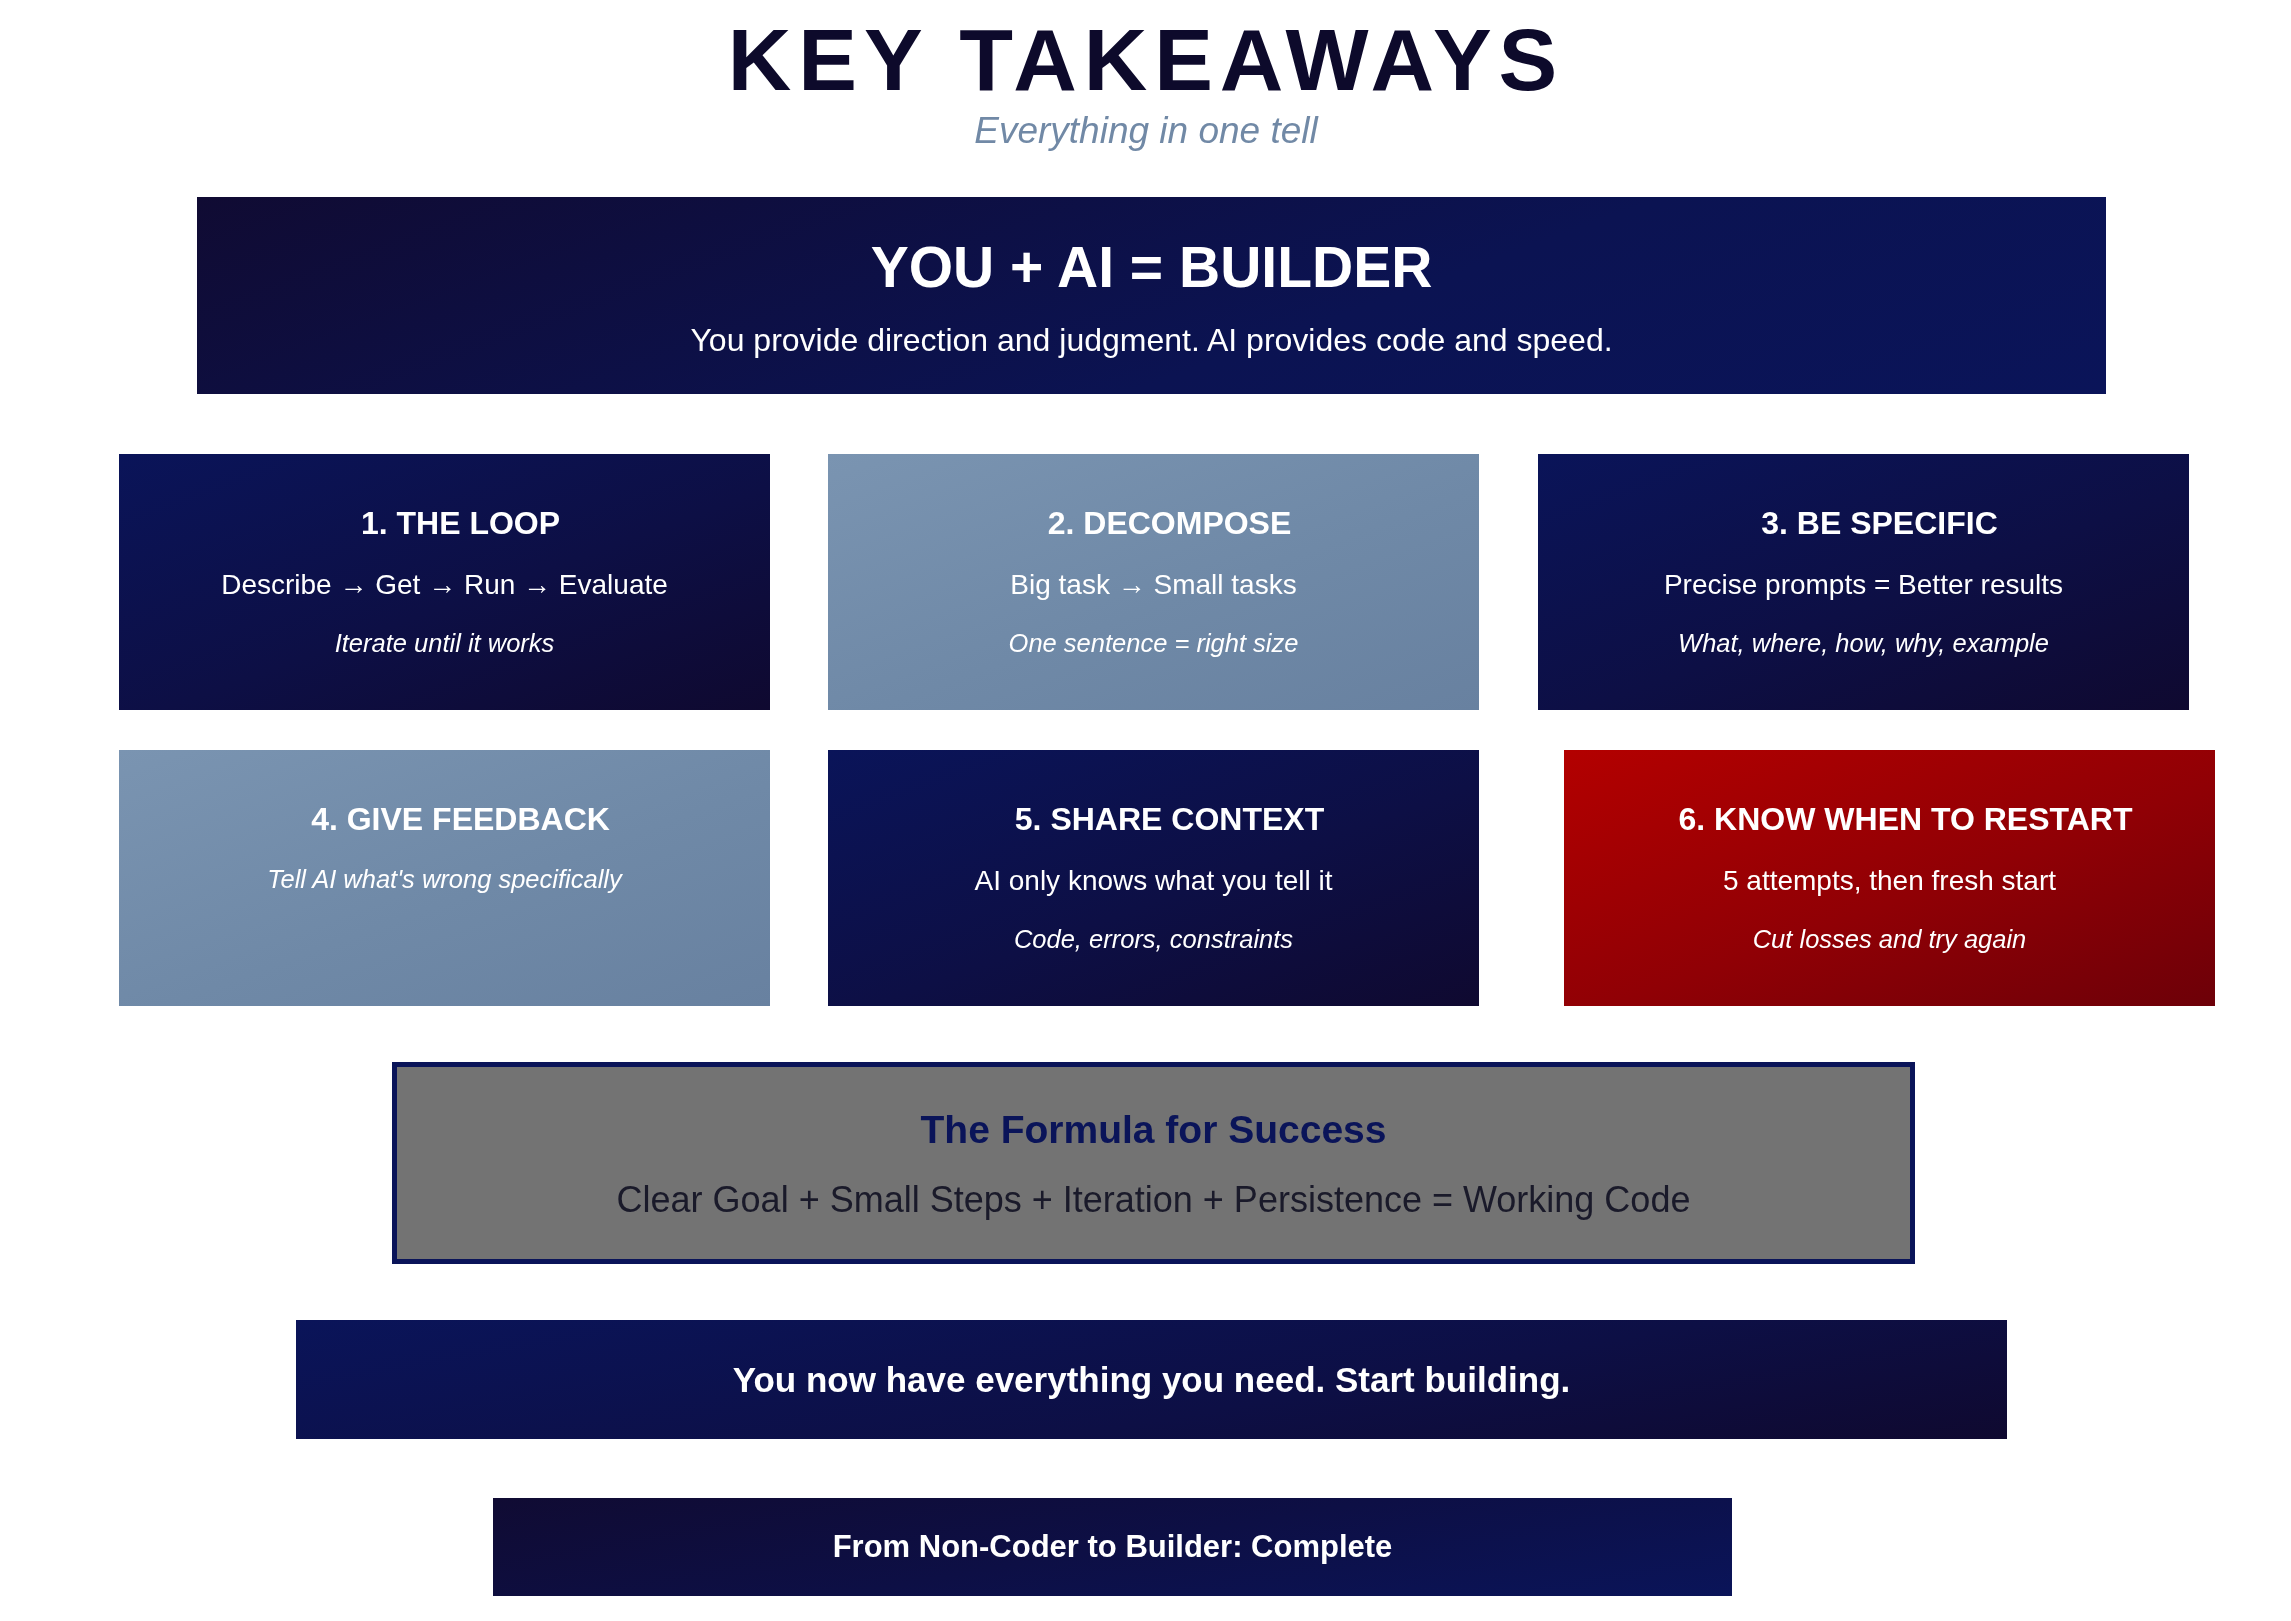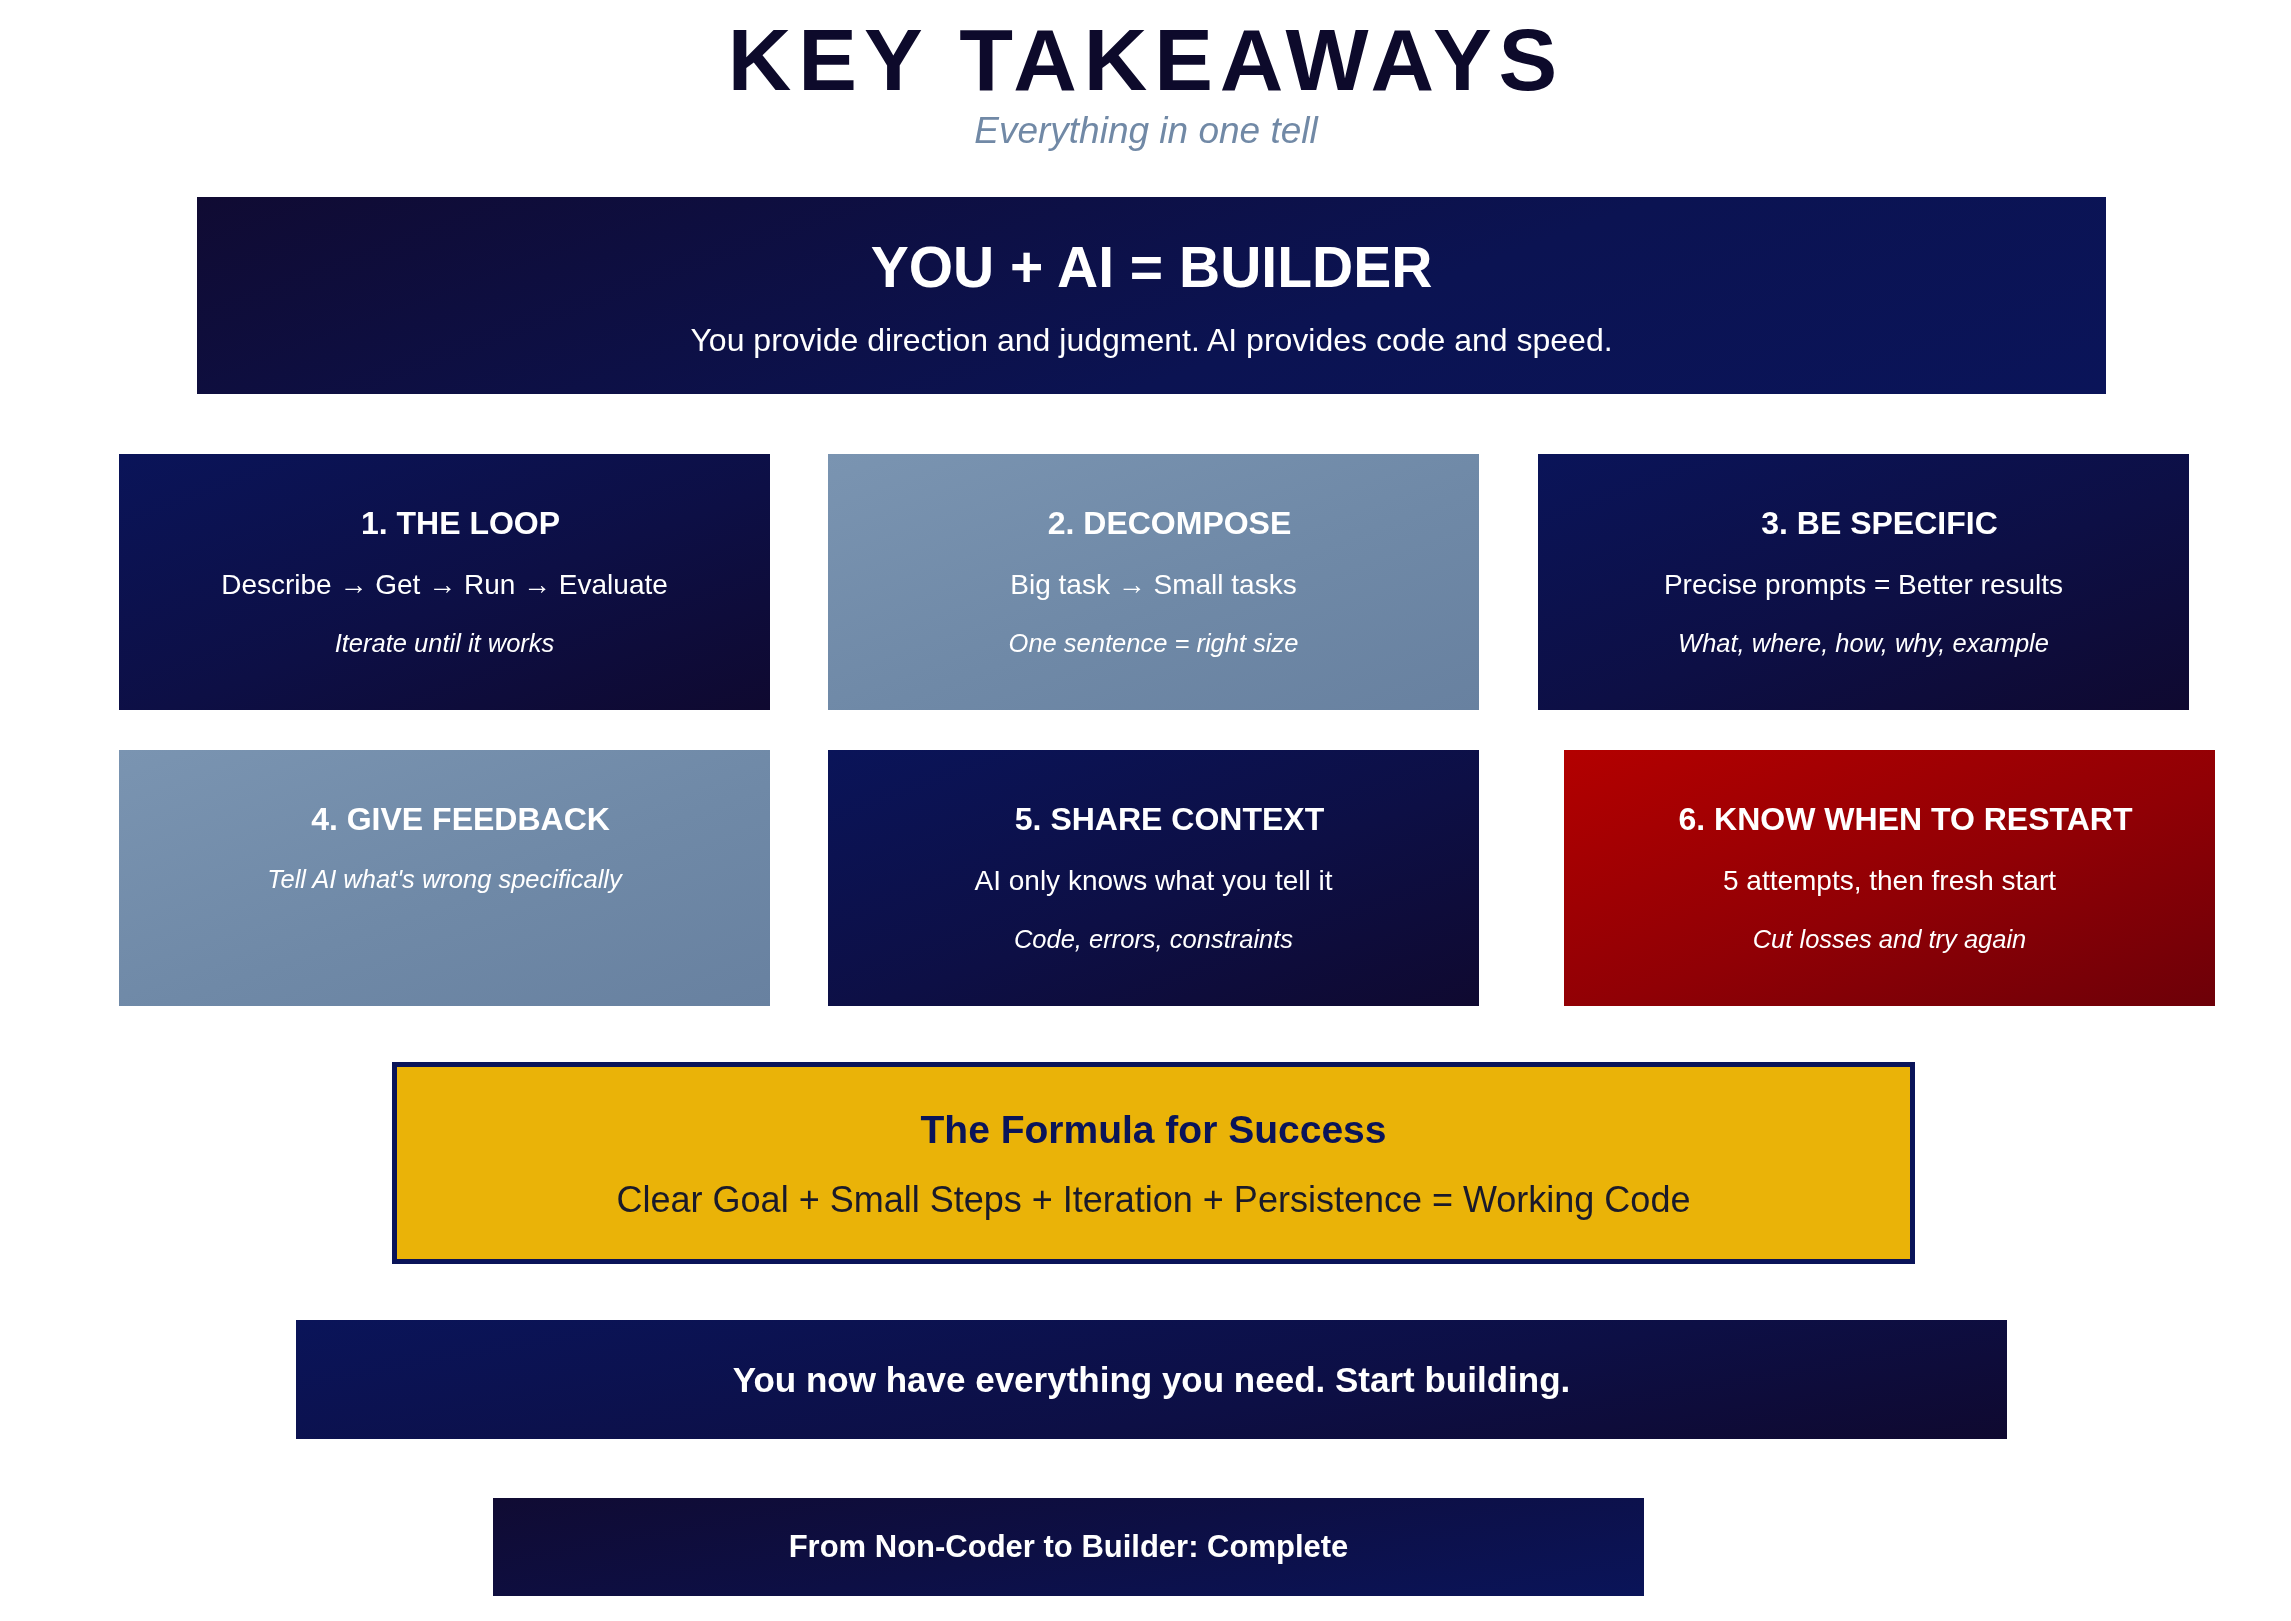--- a/index.html
+++ b/index.html
@@ -9,25 +9,25 @@
   .hero { position:absolute; left:197px; top:197px; width:1909px; height:197px; background:linear-gradient(160deg,#100b33 0%,#0b1352 60%,#0a1459 100%); color:#fff; text-align:center; }
   .hero .h { font-size:57px; font-weight:bold; margin-top:37px; }
   .hero .s { font-size:32px; margin-top:21.6px; }
   .card { position:absolute; width:651px; height:256px; color:#fff; text-align:center; }
   .card .t { font-size:32px; font-weight:bold; margin-top:51px;padding-left:32px; }
   .card .d { font-size:28px; margin-top:27.4px; }
   .card .n { font-size:25.5px; font-style:italic; margin-top:27.4px; }
   .dark { background:linear-gradient(160deg,#0a1459 0%,#0d0f45 55%,#0f0930 100%); }
   .light { background:linear-gradient(160deg,#7a94b1 0%,#6f89a7 55%,#6881a0 100%); }
   .red { background:linear-gradient(160deg,#b30000 0%,#900005 55%,#6d0008 100%);margin-left:26px; }
-  .formula { position:absolute; left:392px; top:1062px; width:1513px; height:192px; border:5.9px solid #0a1459; background:#eab308; text-align:center; }
+  .formula { position:absolute; left:392px; top:1062px; width:1513px; height:192px; border:5.9px solid #0a1459; background:#737373; text-align:center; }
   .formula .t { font-size:39px; font-weight:bold; color:#0a1459; margin-top:41px; }
   .formula .s { font-size:36px; color:#1a1a2a; margin-top:27.4px; }
   .banner1 { position:absolute; left:296px; top:1320px; width:1711px; height:119px; background:linear-gradient(170deg,#0a1459 0%,#0d0f45 60%,#0f0930 100%); color:#fff; text-align:center; font-size:35px; font-weight:bold; line-height:119px; }
-  .banner2 { position:absolute; left:493px; top:1498px; width:1151px; height:98px; background:linear-gradient(170deg,#100b33 0%,#0d0f45 50%,#0a1459 100%); color:#fff; text-align:center; font-size:31px; font-weight:bold; line-height:98px; }
+  .banner2 { position:absolute; left:493px; top:1498px; width:1239px; height:98px; background:linear-gradient(170deg,#100b33 0%,#0d0f45 50%,#0a1459 100%); color:#fff; text-align:center; font-size:31px; font-weight:bold; line-height:98px; }
 </style>
 </head>
 <body>
 
 <div class="title">KEY TAKEAWAYS</div>
 <div class="subtitle">Everything in one tell</div>
 
 <div class="hero">
   <div class="h">YOU + AI = BUILDER</div>
   <div class="s">You provide direction and judgment. AI provides code and speed.</div>

